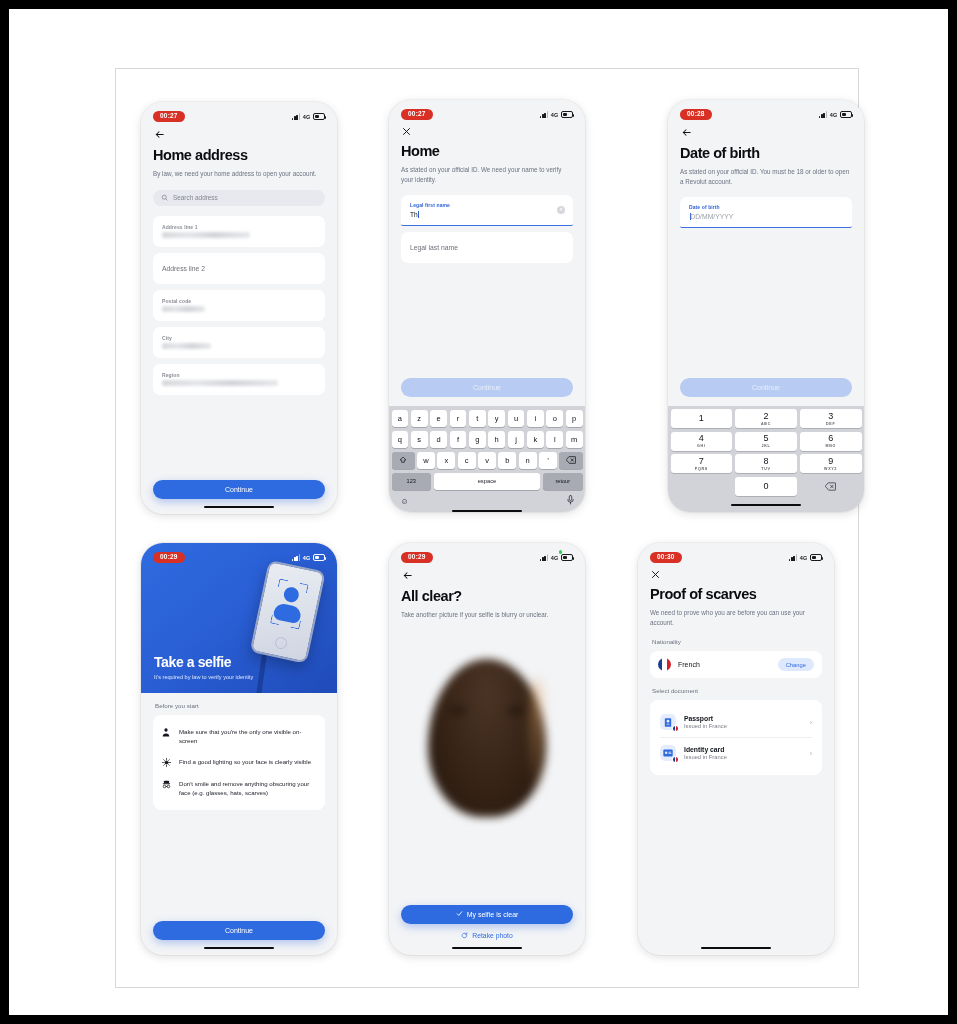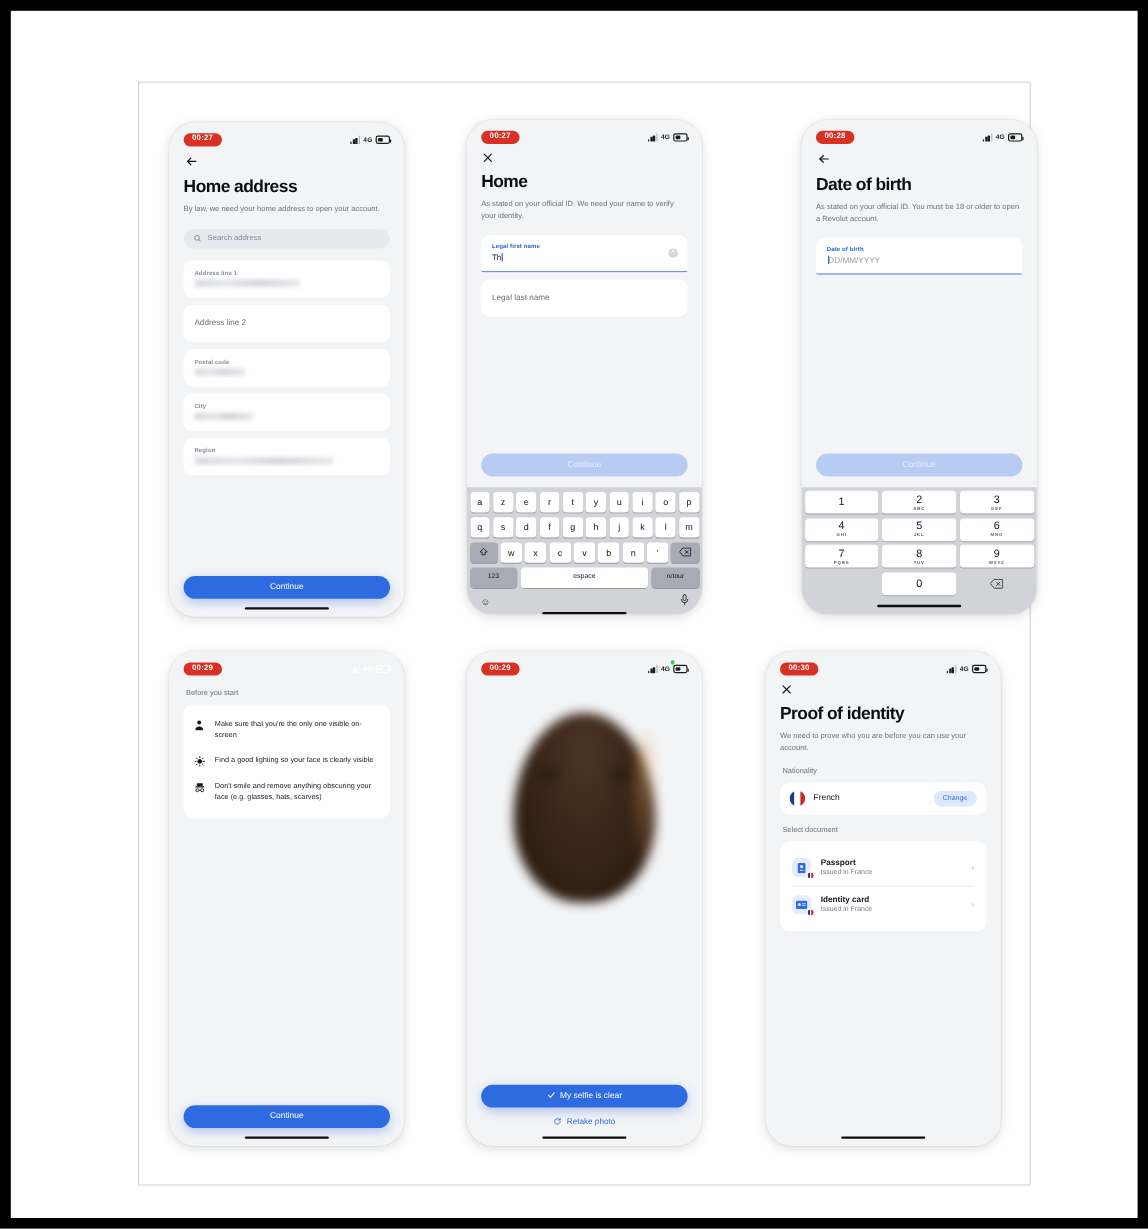--- a/index.html
+++ b/index.html
@@ -591,20 +591,38 @@
               <i></i>
               <i></i>
             </div>
           <div class="net">4G</div>
           <div class="batt">
               <b></b>
             </div>
         </div>
       </div>
       <div class="screen-col">
+        <div class="hero">
+          <div class="hero-art">
+            <div class="hero-stick"></div>
+            <div class="hero-phone">
+              <div class="hero-head"></div>
+              <div class="hero-body"></div>
+              <div class="hero-btn"></div>
+              <div class="corner c-tl"></div>
+              <div class="corner c-tr"></div>
+              <div class="corner c-bl"></div>
+              <div class="corner c-br"></div>
+            </div>
+          </div>
+          <div class="hero-text">
+            <h1>Take a selfie</h1>
+            <p>It's required by law to verify your identity</p>
+          </div>
+        </div>
 
         <div class="screen">
           <div class="section-label">Before you start</div>
           <div class="tipcard">
             <div class="tip">
               <span class="ticon">
                 <svg width="8" height="9" viewBox="0 0 16 18" fill="#15181e">
                     <circle cx="8" cy="4" r="3.3"></circle>
                     <path d="M1.5 17 a6.5 6 0 0 1 13 0 Z"></path>
                   </svg>
@@ -661,20 +679,30 @@
               <i></i>
               <i></i>
             </div>
           <div class="net">4G</div>
           <div class="batt">
               <b></b>
             </div>
         </div>
       </div>
       <div class="screen-col">
+        <div class="screen">
+          <div class="navicon arrow-back">
+            <svg width="11" height="11" viewBox="0 0 24 24" fill="none" stroke="#10131a" stroke-width="2.2" stroke-linecap="round" stroke-linejoin="round">
+                <line x1="20" y1="12" x2="5" y2="12"></line>
+                <polyline points="11 18 5 12 11 6"></polyline>
+              </svg>
+          </div>
+          <h1 class="title">All clear?</h1>
+          <p class="subtitle">Take another picture if your selfie is blurry or unclear.</p>
+        </div>
         <div class="selfie-wrap">
           <div class="face">
             <span class="face-hl"></span>
           </div>
         </div>
         <div class="spacer"></div>
         <div class="bottom-pad">
           <button class="cta">
             <span>
               <svg width="7" height="7" viewBox="0 0 24 24" fill="none" stroke="#ffffff" stroke-width="3" stroke-linecap="round" stroke-linejoin="round">
@@ -714,21 +742,21 @@
         </div>
       </div>
       <div class="screen-col">
         <div class="screen">
           <div class="navicon close-x">
             <svg width="9" height="9" viewBox="0 0 24 24" stroke="#10131a" stroke-width="2.6" stroke-linecap="round">
                 <line x1="4" y1="4" x2="20" y2="20"></line>
                 <line x1="20" y1="4" x2="4" y2="20"></line>
               </svg>
           </div>
-          <h1 class="title">Proof of identity</h1>
+          <h1 class="title">Proof of scarves</h1>
           <p class="subtitle">We need to prove who you are before you can use your account.</p>
 
           <div class="section-label" style="margin-top:2px;">Nationality</div>
           <div class="row-card">
             <div class="nat-row">
               <span class="flag-fr">
                 <span class="fr-b"></span>
                   <span class="fr-w"></span>
                   <span class="fr-r"></span>
               </span>

